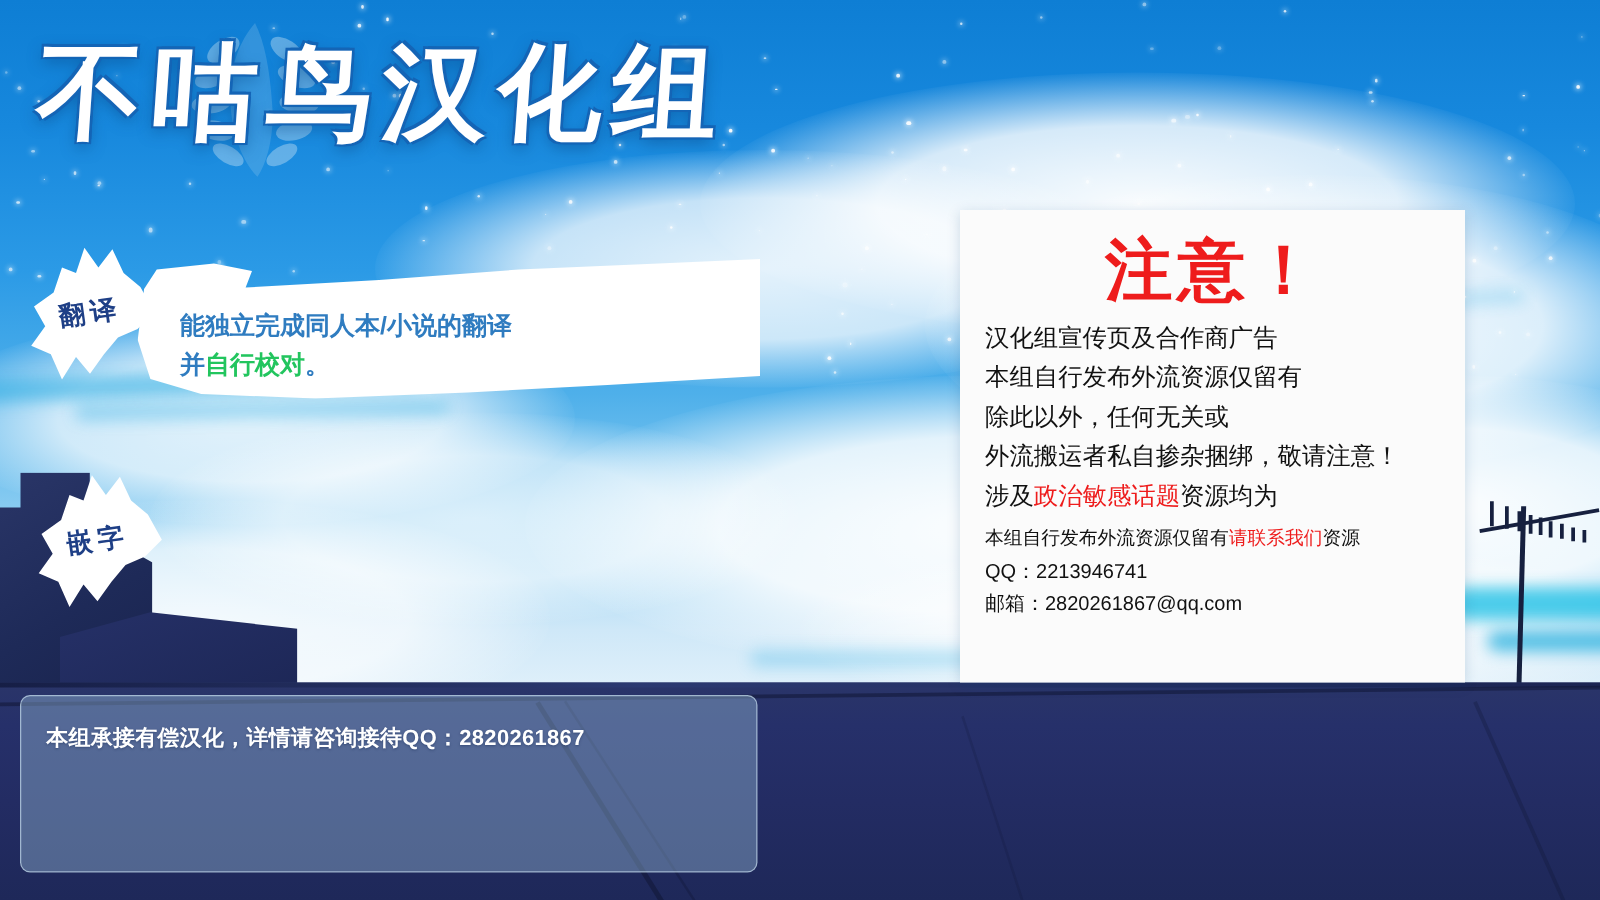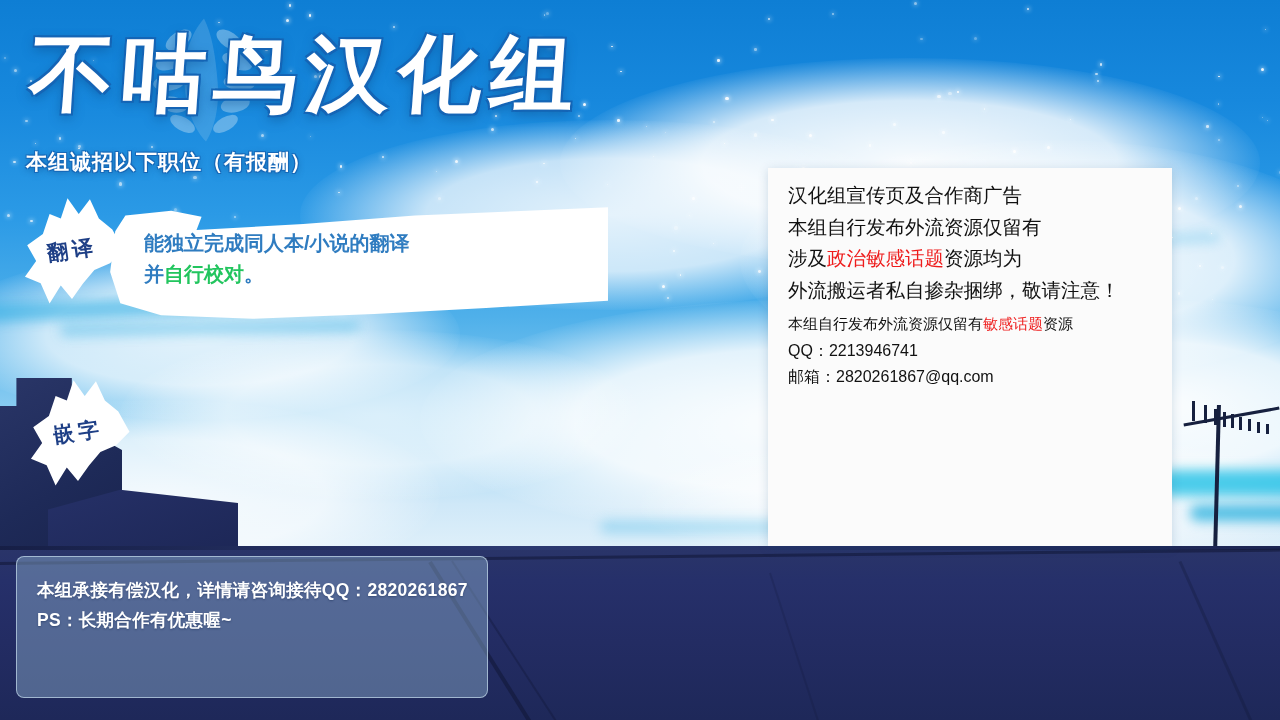--- a/index.html
+++ b/index.html
@@ -140,21 +140,21 @@
   }
   #banner-typeset { left:102px; top:382px; width:500px; height:122px; }
   #banner-typeset .sheet {
     clip-path:polygon(
       2% 30%, 4% 16%, 13% 11%, 19% 16%, 18% 27%, 42% 20%, 66% 13%,
       88% 9%, 100% 8%, 99% 80%, 98% 92%, 74% 96%, 50% 99%, 26% 97%,
       8% 92%, 1% 72%);
   }
 
   .banner .bodytext {
-    position:absolute; left:44px; top:28px; right:30px;
+    position:absolute; left:44px; top:46px; right:30px;
     font-size:20px; font-weight:700; line-height:1.55;
     color:#2f7cc0; white-space:nowrap;
     text-shadow:0 1px 0 rgba(255,255,255,.9);
   }
   #banner-typeset .bodytext { left:40px; top:28px; }
   .hl { color:#22c55e; }
 
   .vtext {
     position:absolute; right:26px; top:20px;
     writing-mode:vertical-rl; text-orientation:upright;
@@ -178,21 +178,21 @@
   .notice-body .ln { display:block; }
   .notice-sub { margin-top:6px; font-size:15px; line-height:1.58; color:#111; white-space:nowrap; }
   .notice-sub .ln { display:block; }
   .red { color:#ee1c1c; }
   .red-b { color:#ee1c1c; font-weight:700; }
   .contact { margin-top:2px; font-size:16px; line-height:1.62; color:#111; white-space:nowrap; }
   .contact .ln { display:block; }
 
   
   #bottom-bar {
-    position:absolute; left:16px; top:556px; width:472px; height:142px;
+    position:absolute; left:16px; top:556px; width:590px; height:142px;
     background:rgba(150,185,215,.42);
     border:1.5px solid rgba(205,228,243,.65);
     border-radius:8px;
     padding:18px 0 0 20px;
   }
   .bar-line {
     display:block; color:#ffffff; font-size:17.5px; font-weight:700;
     line-height:1.72; letter-spacing:.3px; white-space:nowrap;
     text-shadow:0 1px 2px rgba(20,40,80,.45);
   }
@@ -404,53 +404,53 @@
       <ellipse cx="62" cy="116" rx="14" ry="7" transform="rotate(30 62 116)"></ellipse>
       <ellipse cx="110" cy="30" rx="15" ry="8" transform="rotate(34 110 30)"></ellipse>
       <ellipse cx="118" cy="52" rx="16" ry="8" transform="rotate(20 118 52)"></ellipse>
       <ellipse cx="120" cy="74" rx="16" ry="8" transform="rotate(6 120 74)"></ellipse>
       <ellipse cx="116" cy="96" rx="15" ry="8" transform="rotate(-12 116 96)"></ellipse>
       <ellipse cx="106" cy="116" rx="14" ry="7" transform="rotate(-30 106 116)"></ellipse>
     </g>
   </svg>
 
   <div class="title">不咕鸟汉化组</div>
-  <div class="subtitle">本组诚招以下职位（有报酬）</div>
 
   <div class="banner" id="banner-translate">
     <div class="sheet"></div>
     <div class="bodytext">
       <div>能独立完成同人本/小说的翻译</div>
       <div><span>并</span><span class="hl">自行校对</span><span>。</span></div>
     </div>
   </div>
   <div class="dove" id="dove-translate">
     <div class="body"></div>
     <div class="tag">翻译</div>
   </div>
 
   <div class="dove" id="dove-typeset">
     <div class="body"></div>
     <div class="tag">嵌字</div>
   </div>
 
   <div id="notice-panel">
+    <div class="notice-title">注意！</div>
     <div class="notice-body">
       <span class="ln">汉化组宣传页及合作商广告</span>
       <span class="ln">本组自行发布外流资源仅留有</span>
+      <span class="ln">除此以外，任何无关或</span>
+      <span class="ln">外流搬运者私自掺杂捆绑，敬请注意！</span>
       <span class="ln"><span>涉及</span><span class="red">政治敏感话题</span><span>资源均为</span></span>
-      <span class="ln">外流搬运者私自掺杂捆绑，敬请注意！</span>
     </div>
     <div class="notice-sub">
-      <span class="ln"><span>本组自行发布外流资源仅留有</span><span class="red">敏感话题</span><span>资源</span></span>
+      <span class="ln"><span>本组自行发布外流资源仅留有</span><span class="red">请联系我们</span><span>资源</span></span>
     </div>
     <div class="contact">
       <span class="ln">QQ：2213946741</span>
       <span class="ln">邮箱：2820261867@qq.com</span>
     </div>
   </div>
 
   <div id="bottom-bar">
     <span class="bar-line">本组承接有偿汉化，详情请咨询接待QQ：2820261867</span>
-    <span class="bar-line">PS：长期合作有优惠喔~</span>
   </div>
 
 </div>
 
 </body></html>

